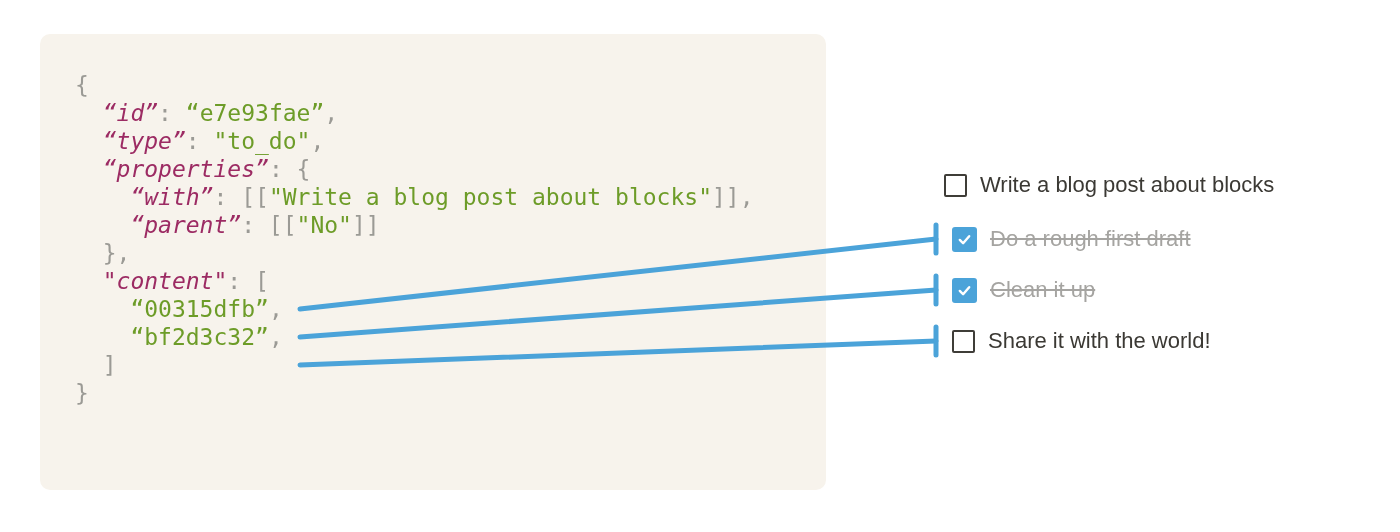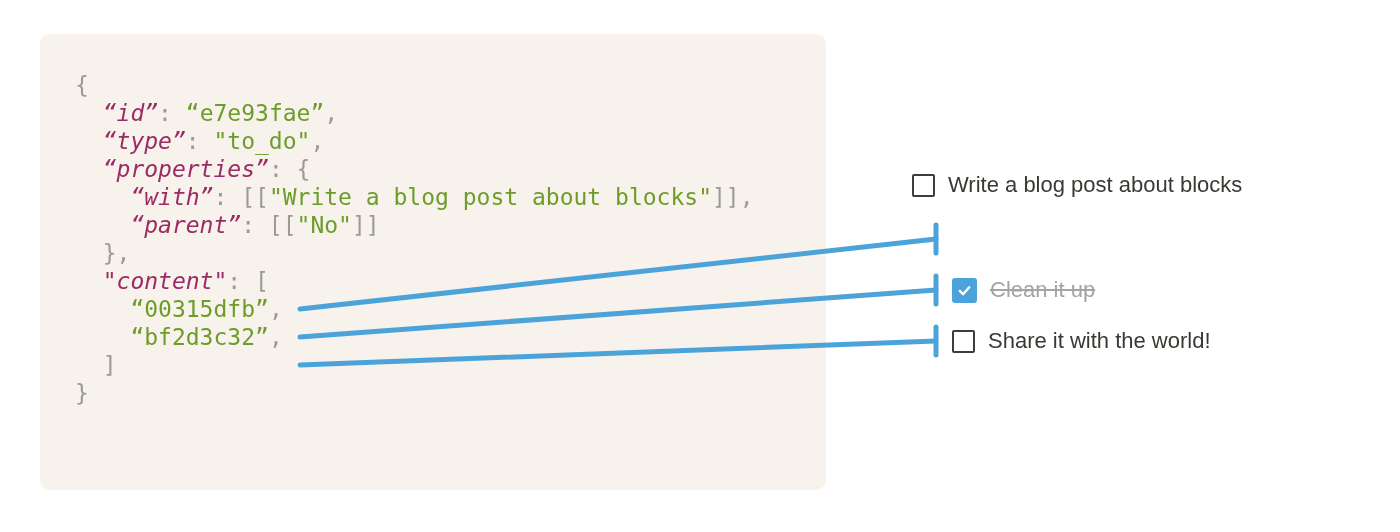--- a/index.html
+++ b/index.html
@@ -92,27 +92,35 @@
 
   <svg id="connectors" viewBox="0 0 1400 532" xmlns="http://www.w3.org/2000/svg">
       <line x1="300" y1="309" x2="936" y2="239" stroke="#4ba3d9" stroke-width="5" stroke-linecap="round"></line>
       <line x1="936" y1="225" x2="936" y2="253" stroke="#4ba3d9" stroke-width="5" stroke-linecap="round"></line>
       <line x1="300" y1="337" x2="936" y2="290" stroke="#4ba3d9" stroke-width="5" stroke-linecap="round"></line>
       <line x1="936" y1="276" x2="936" y2="304" stroke="#4ba3d9" stroke-width="5" stroke-linecap="round"></line>
       <line x1="300" y1="365" x2="936" y2="341" stroke="#4ba3d9" stroke-width="5" stroke-linecap="round"></line>
       <line x1="936" y1="327" x2="936" y2="355" stroke="#4ba3d9" stroke-width="5" stroke-linecap="round"></line>
     </svg>
 
-  <div class="todo-row" style="left:912px;top:171px;">
+  <div class="todo-row" style="left:944px;top:171px;">
     <span class="cb cb-unchecked">
       
     </span>
     <span class="todo-label">Write a blog post about blocks</span>
   </div>
 
+  <div class="todo-row done" style="left:952px;top:225px;">
+    <span class="cb cb-checked">
+      <svg width="15" height="15" viewBox="0 0 16 16">
+          <polyline points="3,8.5 6.5,12 13,4.5" fill="none" stroke="#ffffff" stroke-width="2.6" stroke-linecap="round" stroke-linejoin="round"></polyline>
+        </svg>
+    </span>
+    <span class="todo-label">Do a rough first draft</span>
+  </div>
 
   <div class="todo-row" style="left:952px;top:327px;">
     <span class="cb cb-unchecked">
       
     </span>
     <span class="todo-label">Share it with the world!</span>
   </div>
 
   <div class="todo-row done" style="left:952px;top:276px;">
     <span class="cb cb-checked">

